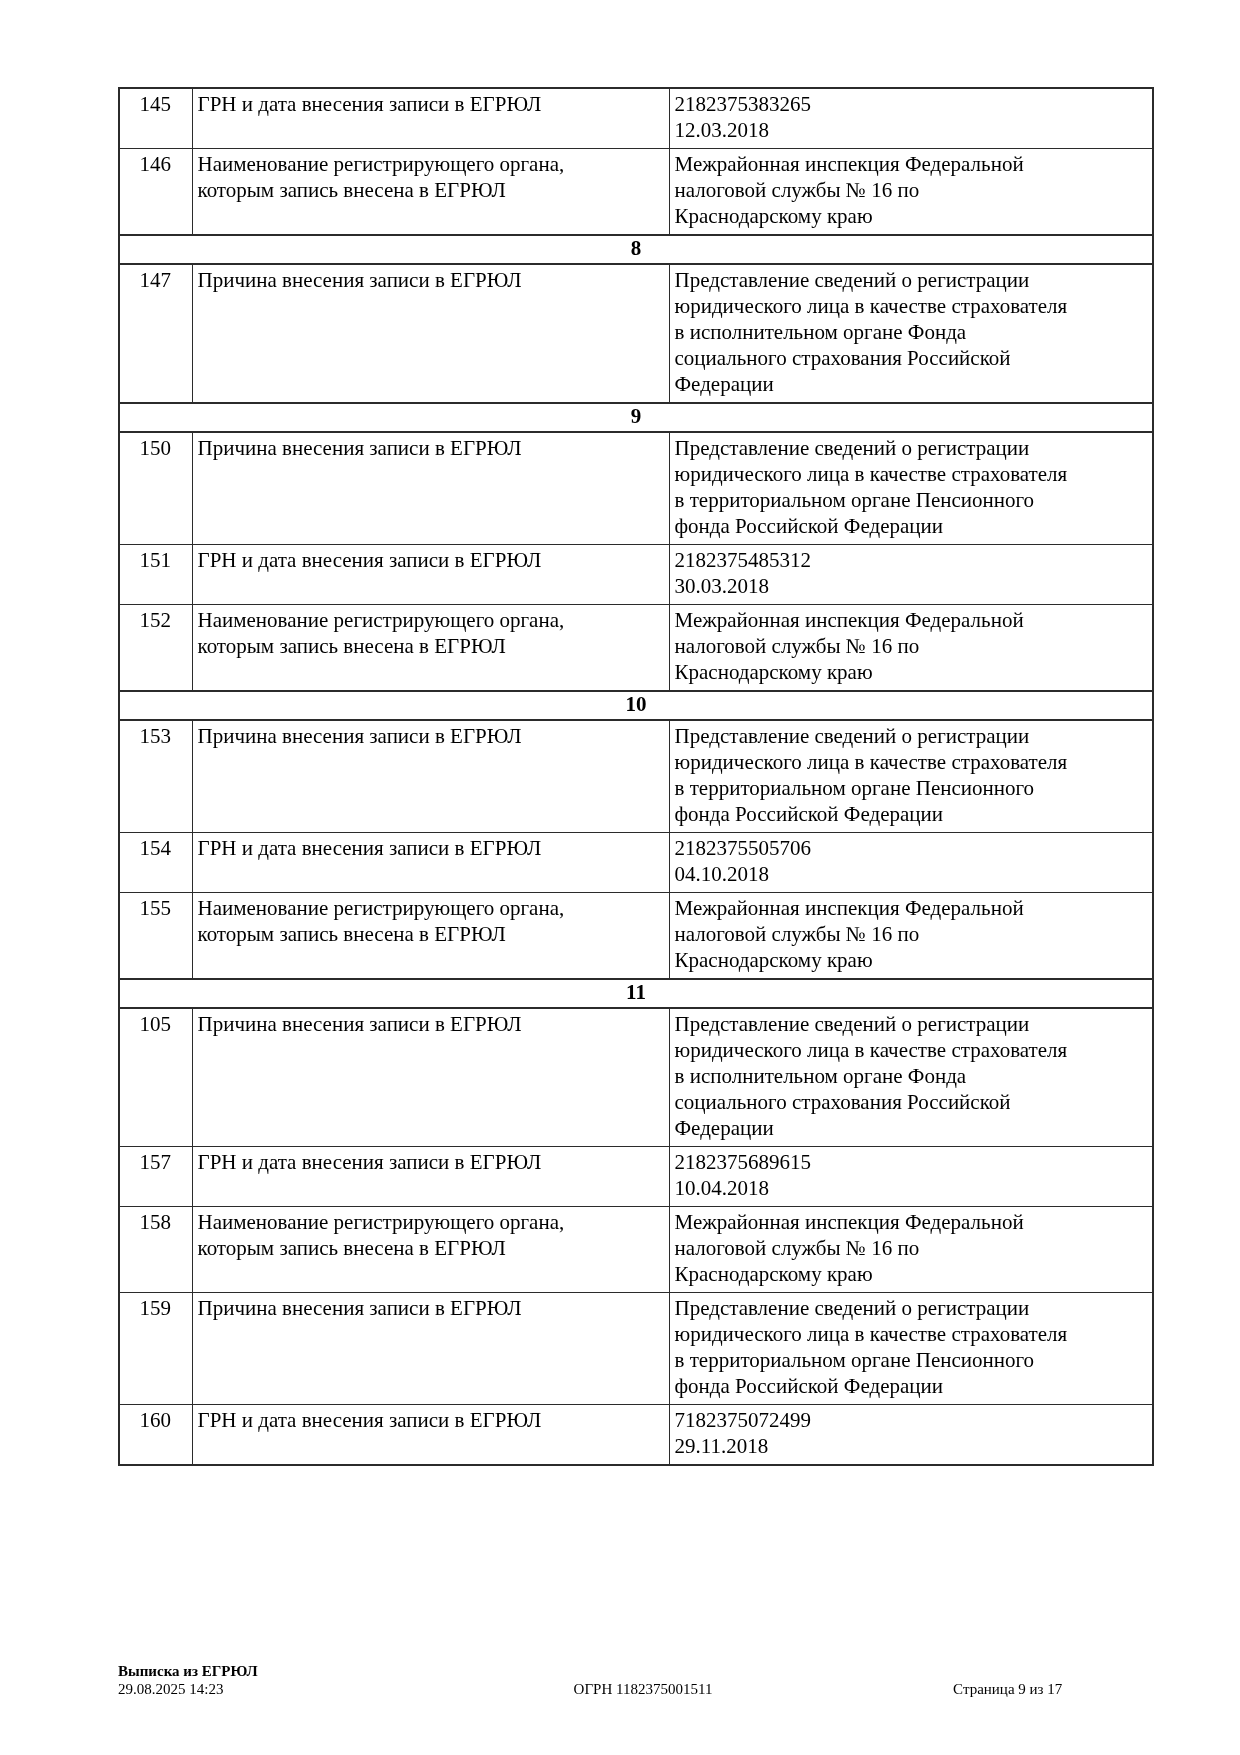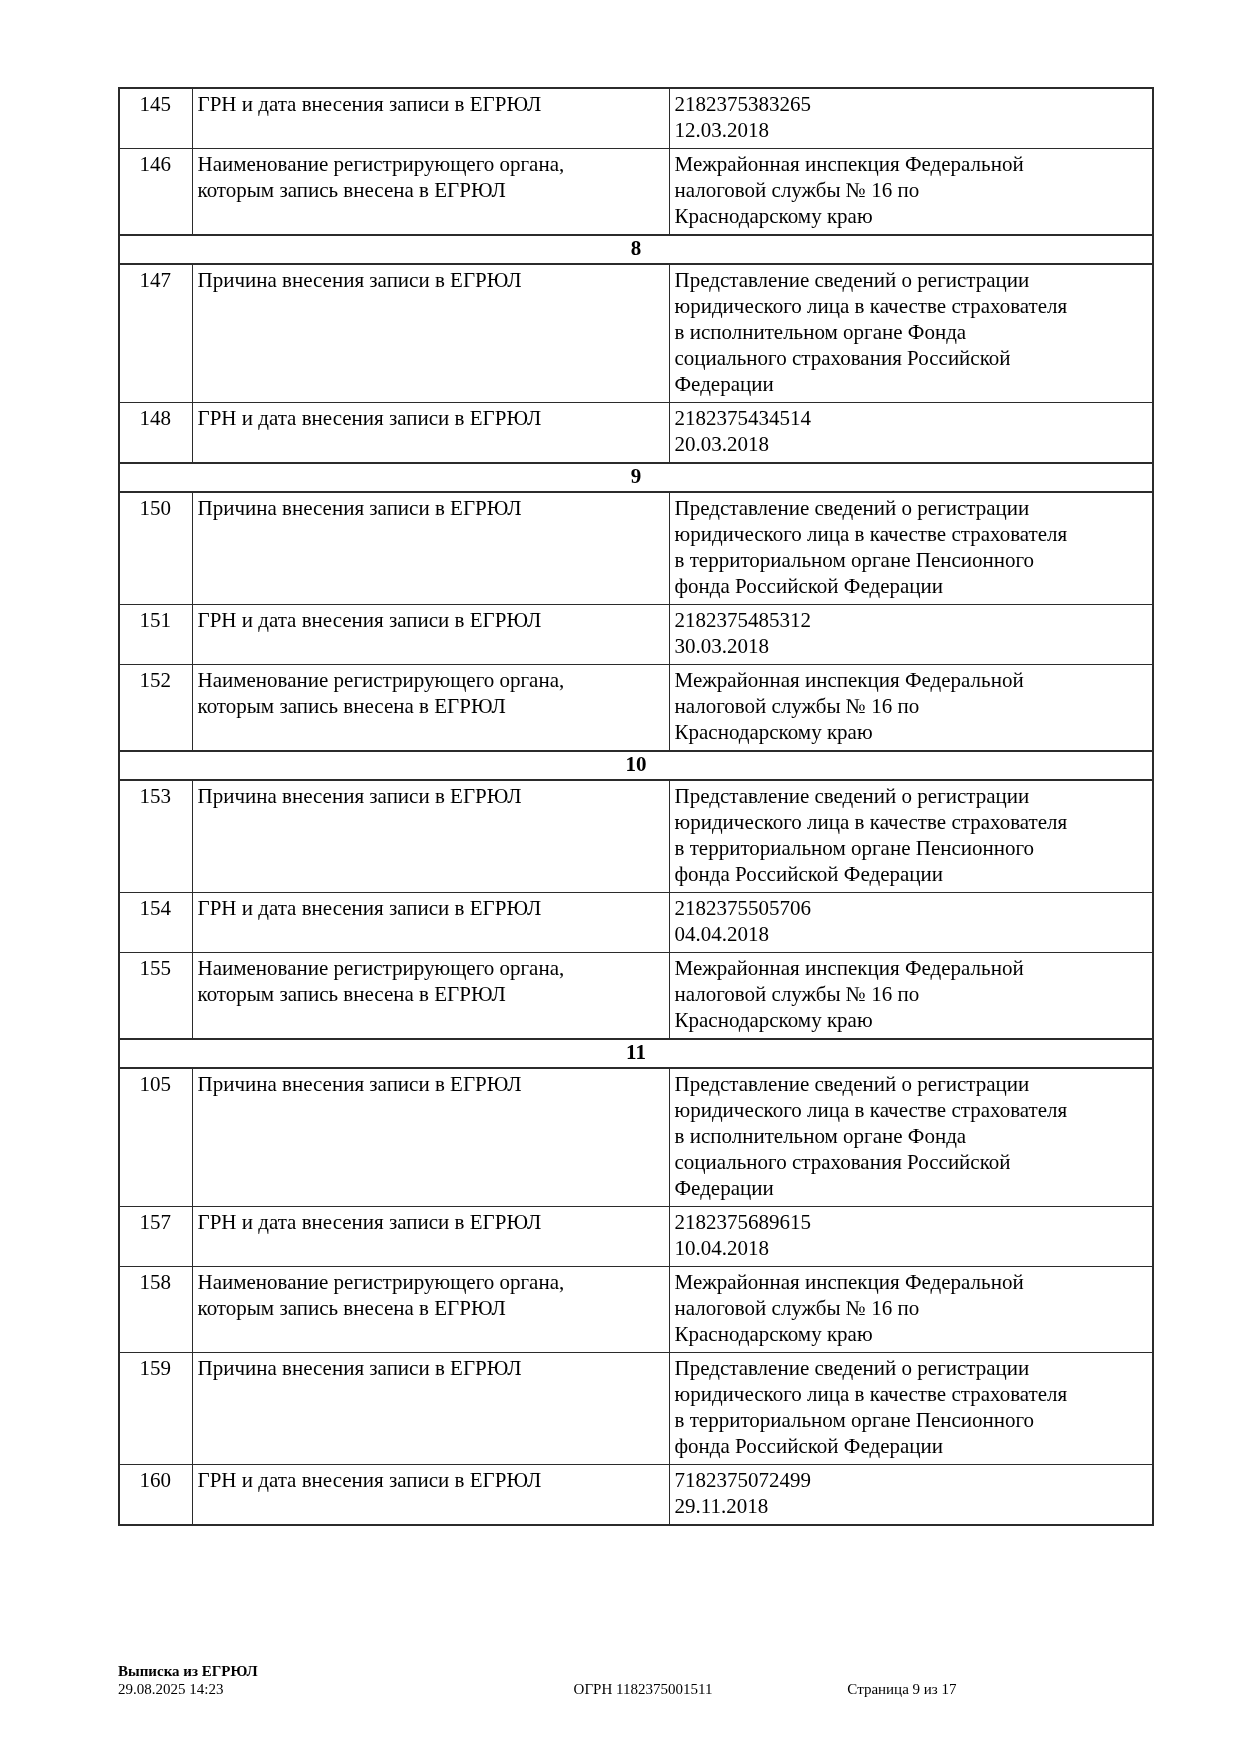--- a/index.html
+++ b/index.html
@@ -53,21 +53,21 @@
     left: 118px; top: 1662px;
     width: 1050px;
     display: flex;
     align-items: flex-end;
     font-size: 15px;
     line-height: 18px;
     gap: 44px;
   }
   .footer-left  { flex: 1 1 0; text-align: left; }
   .footer-center{ flex: 1 1 0; text-align: center; }
-  .footer-right { flex: 1 1 0; text-align: left; }
+  .footer-right { flex: 1 1 0; text-align: center; }
   .footer-doc-title { font-weight: bold; }
 </style>
 </head>
 <body>
 
 <div class="page">
 
   <table class="egrul">
     <colgroup>
       <col style="width:73px">
@@ -94,26 +94,20 @@
         </tr>
         <tr>
           <td class="cell-num">147</td>
           <td class="cell-label">Причина внесения записи в ЕГРЮЛ</td>
           <td class="cell-value">Представление сведений о регистрации
 юридического лица в качестве страхователя
 в исполнительном органе Фонда
 социального страхования Российской
 Федерации</td>
         </tr>
-        <tr>
-          <td class="cell-num">148</td>
-          <td class="cell-label">ГРН и дата внесения записи в ЕГРЮЛ</td>
-          <td class="cell-value">2182375434514
-20.03.2018</td>
-        </tr>
         <tr class="section-row">
           <td colspan="3">9</td>
         </tr>
         <tr>
           <td class="cell-num">150</td>
           <td class="cell-label">Причина внесения записи в ЕГРЮЛ</td>
           <td class="cell-value">Представление сведений о регистрации
 юридического лица в качестве страхователя
 в территориальном органе Пенсионного
 фонда Российской Федерации</td>
@@ -140,21 +134,21 @@
           <td class="cell-label">Причина внесения записи в ЕГРЮЛ</td>
           <td class="cell-value">Представление сведений о регистрации
 юридического лица в качестве страхователя
 в территориальном органе Пенсионного
 фонда Российской Федерации</td>
         </tr>
         <tr>
           <td class="cell-num">154</td>
           <td class="cell-label">ГРН и дата внесения записи в ЕГРЮЛ</td>
           <td class="cell-value">2182375505706
-04.04.2018</td>
+04.10.2018</td>
         </tr>
         <tr>
           <td class="cell-num">155</td>
           <td class="cell-label">Наименование регистрирующего органа,
 которым запись внесена в ЕГРЮЛ</td>
           <td class="cell-value">Межрайонная инспекция Федеральной
 налоговой службы № 16 по
 Краснодарскому краю</td>
         </tr>
         <tr class="section-row">

